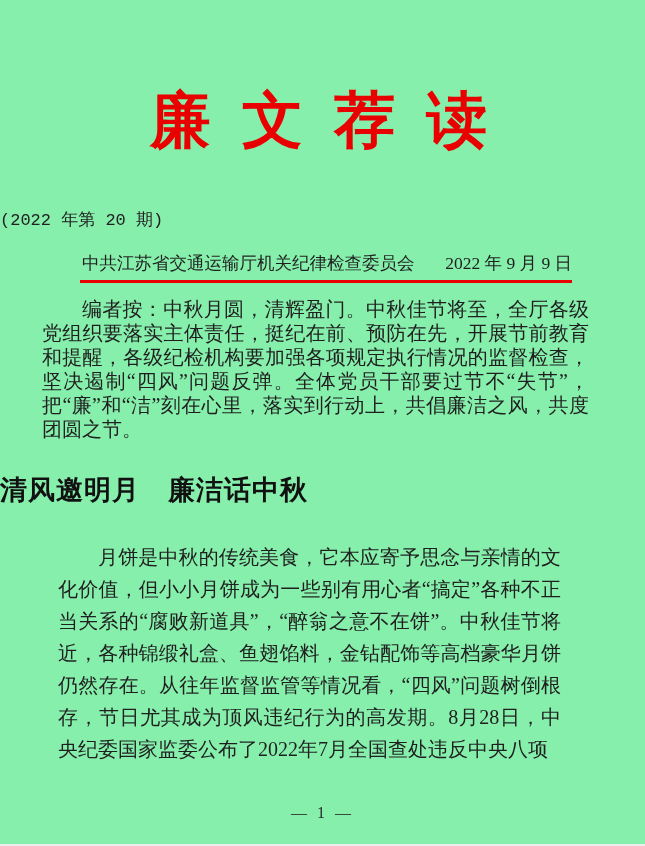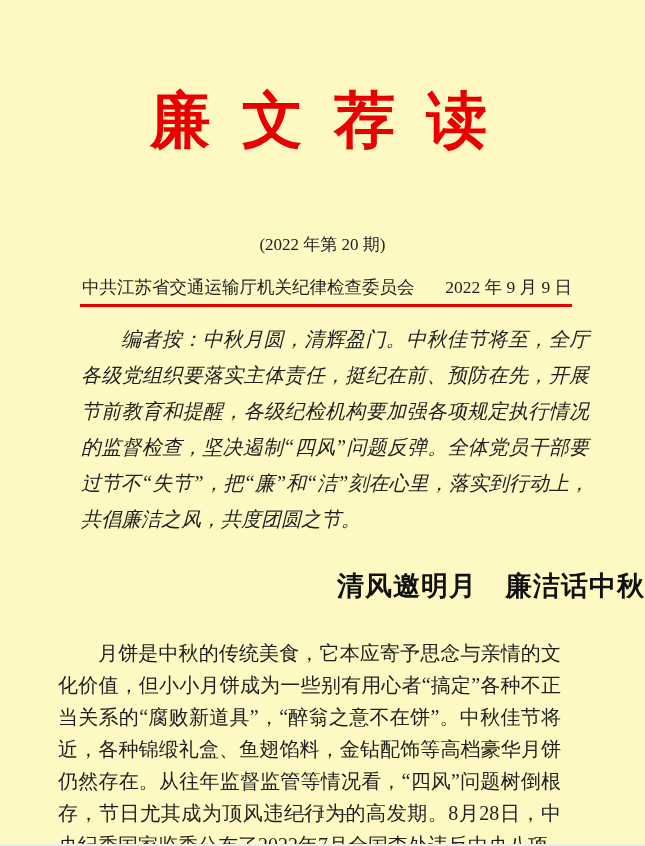--- a/index.html
+++ b/index.html
@@ -5,72 +5,72 @@
   html, body {
     margin: 0;
     padding: 0;
     background: #ffffff;
   }
   .page {
     position: relative;
     width: 645px;
     height: 846px;
     margin: 0 auto;
-    background: #fef9c3;
+    background: #86efac;
     font-family: "Liberation Serif", "DejaVu Serif", serif;
     color: #1c1c1c;
     border-bottom: 2px solid #ececec;
     box-sizing: border-box;
     overflow: hidden;
   }
   .doc-title {
     margin: 0;
     padding-top: 84px;
     text-align: center;
     color: #e90000;
     font-size: 61px;
     line-height: 1.2;
     font-weight: bold;
     letter-spacing: 8px;
     white-space: nowrap;
   }
   .issue-line {
-    margin-top: 76px;
-    text-align: center;
+    margin-top: 52px;
+    text-align: left;
     font-size: 17px;
     line-height: 24px;
     color: #222222;
+    font-family: Liberation Mono, monospace;
   }
   .masthead-row {
     display: flex;
     justify-content: space-between;
     align-items: flex-start;
     margin: 18px 73px 0 82px;
     font-size: 17.5px;
     line-height: 24px;
     color: #1f1f1f;
     white-space: nowrap;
   }
   .red-rule {
     margin: 5px 73px 0 80px;
     border-top: 3px solid #e90000;
     height: 0;
   }
   .editor-note {
-    margin: 14px 56px 0 81px;
+    margin: 14px 56px 0 42px;
     font-size: 20px;
-    line-height: 36px;
+    line-height: 24px;
     text-align: justify;
     text-indent: 2em;
-    font-style: italic;
     color: #1f1f1f;
   }
   .article-title {
     margin: 32px 0 15px 0;
-    text-align: right;
+    text-align: left;
     font-size: 27px;
     line-height: 34px;
     font-weight: bold;
     color: #111111;
     letter-spacing: 1px;
   }
   .body-par {
     margin: 34px 84px 0 58px;
     font-size: 20px;
     line-height: 32px;

